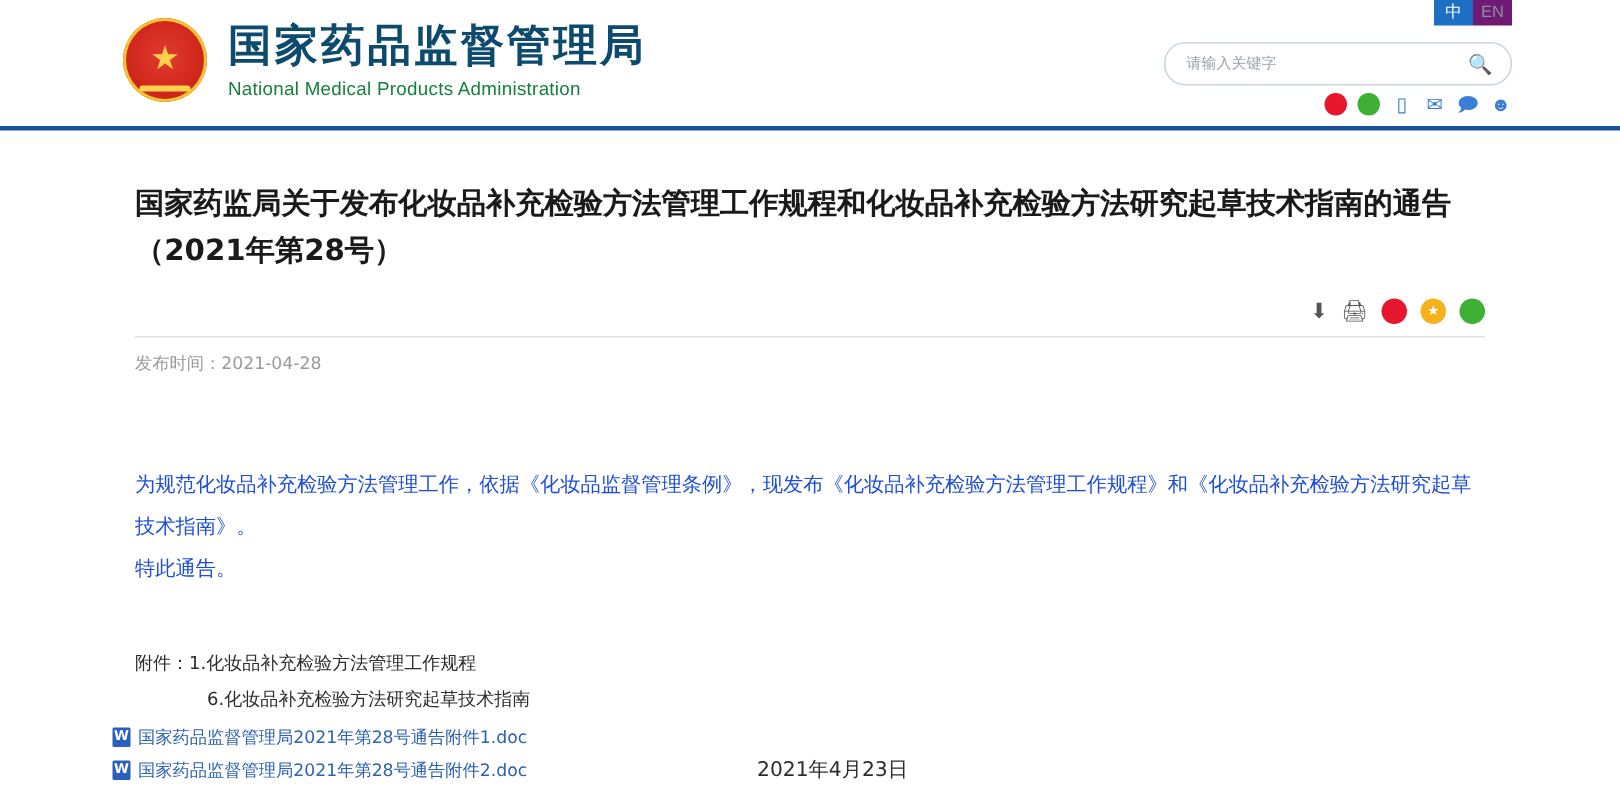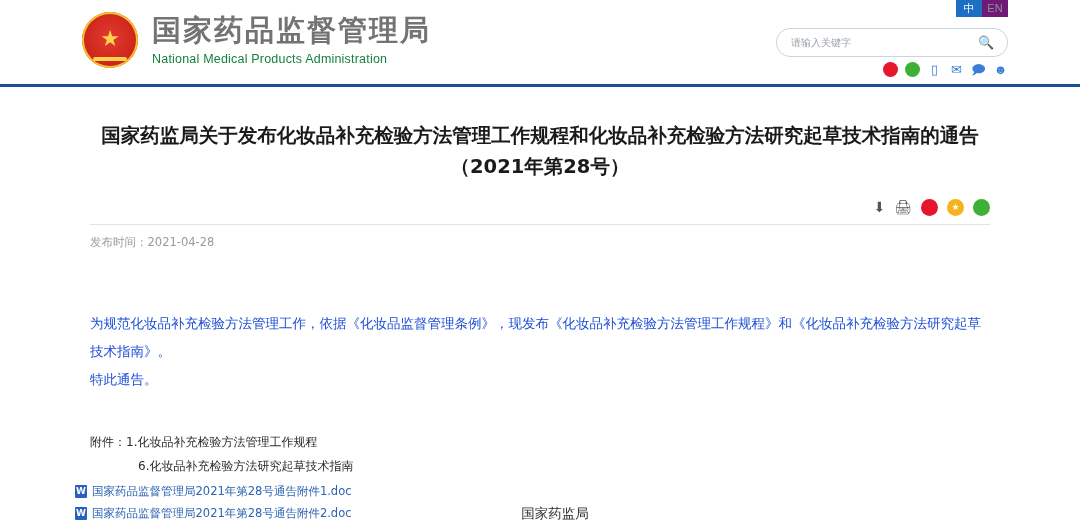--- a/index.html
+++ b/index.html
@@ -81,21 +81,21 @@
     background: #ffd24d;
     border-radius: 2px;
   }
   .titles {
     margin-left: 14px;
   }
   .title-cn {
     font-family: "DejaVu Sans", "Liberation Sans", sans-serif;
     font-size: 29px;
     font-weight: bold;
-    color: #737373;
+    color: #0c4a6e;
     letter-spacing: 2px;
     line-height: 1.15;
   }
   .title-en {
     font-size: 12.5px;
     color: #15803d;
     margin-top: 4px;
     letter-spacing: .2px;
   }
 
@@ -157,21 +157,20 @@
   
   .article {
     position: absolute;
     top: 84px;
     left: 0;
     width: 1080px;
   }
   .doc-title {
     margin: 36px auto 0;
     width: 900px;
-    text-align: center;
     font-family: "DejaVu Sans", "Liberation Sans", sans-serif;
     font-size: 19.5px;
     font-weight: bold;
     color: #1a1a1a;
     line-height: 1.6;
   }
   .doc-title .line2 { display: block; }
 
   .tool-row {
     width: 900px;
@@ -334,21 +333,20 @@
     <p class="indent">特此通告。</p>
   </div>
 
   <div class="attach-block">
     <div>附件：1.化妆品补充检验方法管理工作规程</div>
     <div class="l2">6.化妆品补充检验方法研究起草技术指南</div>
   </div>
 
   <div class="signature">
     <div class="s-inner">
-      <div>国家药监局</div>
       <div>2021年4月23日</div>
     </div>
   </div>
 </div>
 
 <div class="files">
   <a class="file-link" href="#">
     <span class="w-icon">W</span>
     <span>国家药品监督管理局2021年第28号通告附件1.doc</span>
   </a>

